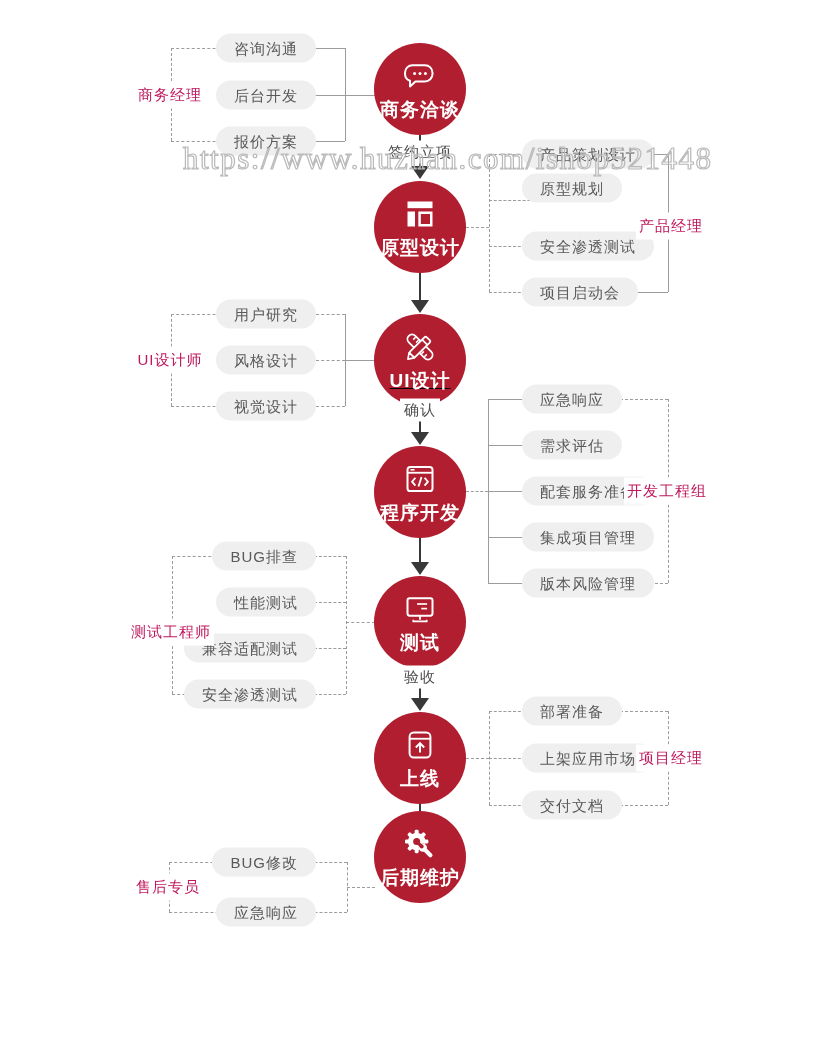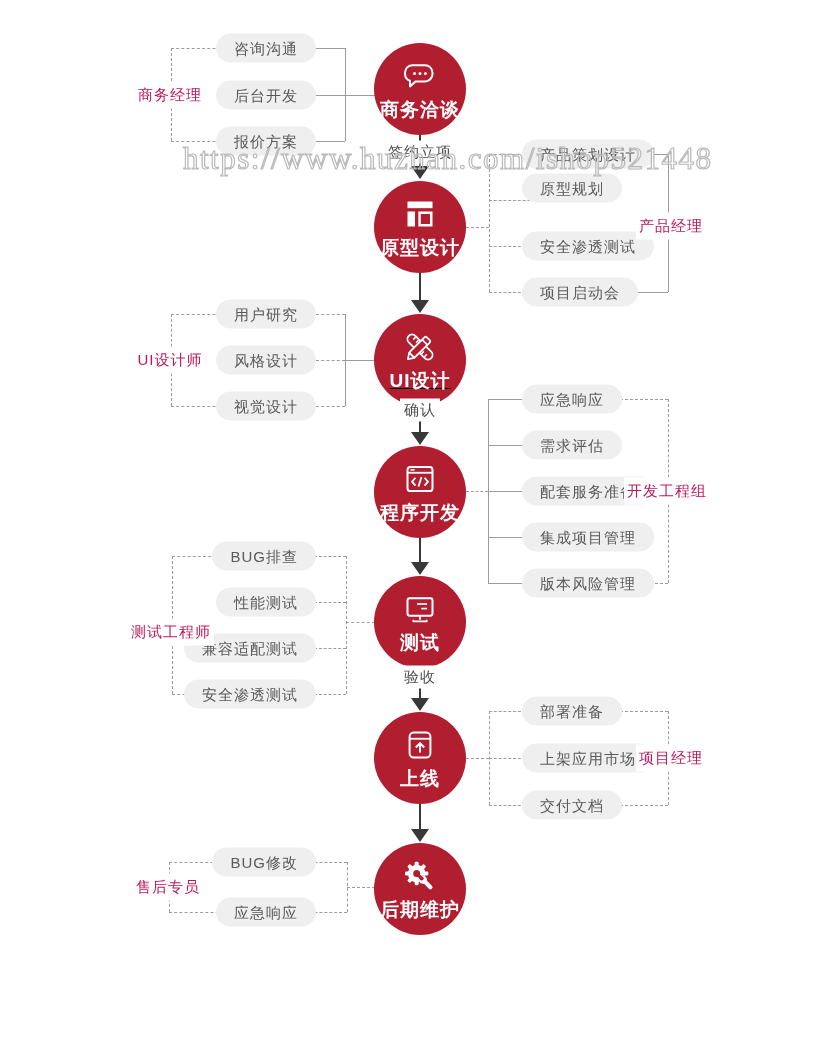--- a/index.html
+++ b/index.html
@@ -236,21 +236,21 @@
     <div class="hl dash" style="left:169px;top:862px;width:60px;"></div>
     <div class="hl dash" style="left:169px;top:912px;width:60px;"></div>
     <div class="vl dash" style="left:169px;top:862px;height:50px;"></div>
     <div class="hl dash" style="left:290px;top:862px;width:57px;"></div>
     <div class="hl dash" style="left:290px;top:912px;width:57px;"></div>
     <div class="vl dash" style="left:347px;top:862px;height:50px;"></div>
     <div class="hl dash" style="left:347px;top:887px;width:28px;"></div>
     <div class="pill pl" style="top:862px;">BUG修改</div>
     <div class="pill pl" style="top:912px;">应急响应</div>
     <div class="role" style="left:168px;top:887px;">售后专员</div>
-    <div class="circle" style="top:843px;">
+    <div class="circle" style="top:811px;">
       <span>
         <svg width="40" height="40" viewBox="0 0 48 48">
           <g fill="#fff">
             <rect x="17.6" y="7" width="4.8" height="8" rx="1.6"></rect>
             <rect x="17.6" y="7" width="4.8" height="8" rx="1.6" transform="rotate(45 20 21)"></rect>
             <rect x="17.6" y="7" width="4.8" height="8" rx="1.6" transform="rotate(90 20 21)"></rect>
             <rect x="17.6" y="7" width="4.8" height="8" rx="1.6" transform="rotate(135 20 21)"></rect>
             <rect x="17.6" y="7" width="4.8" height="8" rx="1.6" transform="rotate(180 20 21)"></rect>
             <rect x="17.6" y="7" width="4.8" height="8" rx="1.6" transform="rotate(225 20 21)"></rect>
             <rect x="17.6" y="7" width="4.8" height="8" rx="1.6" transform="rotate(270 20 21)"></rect>

